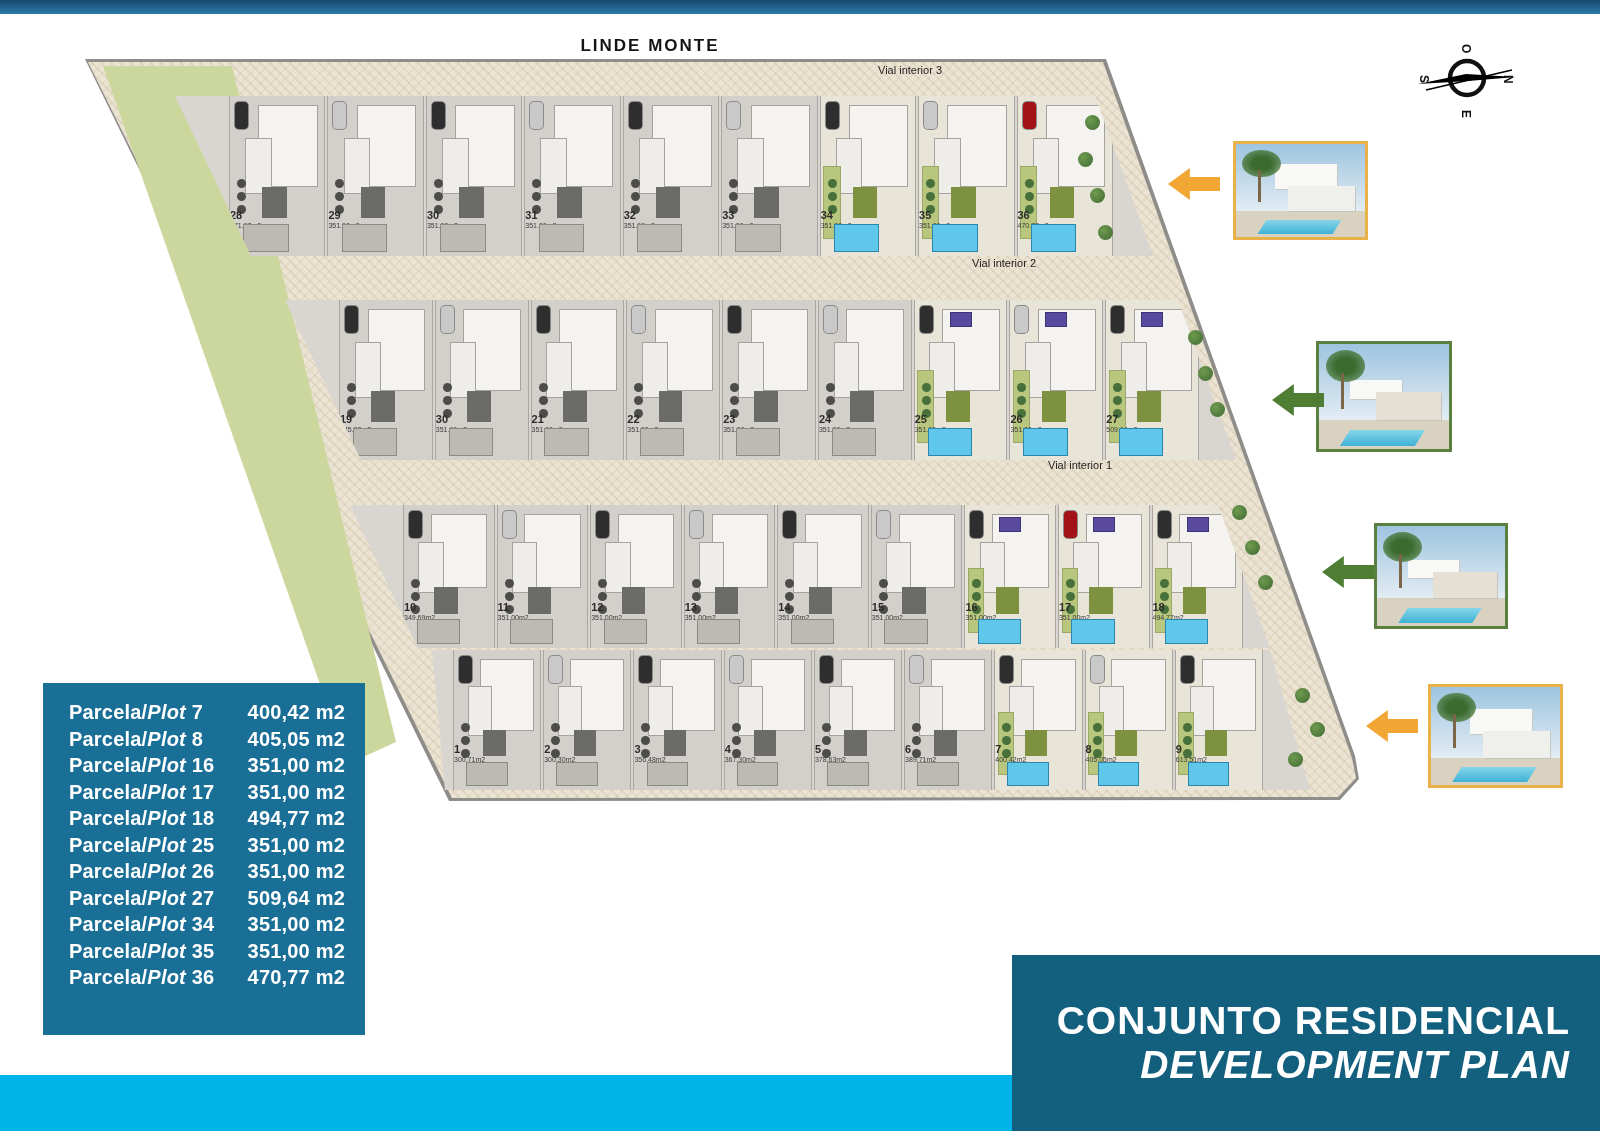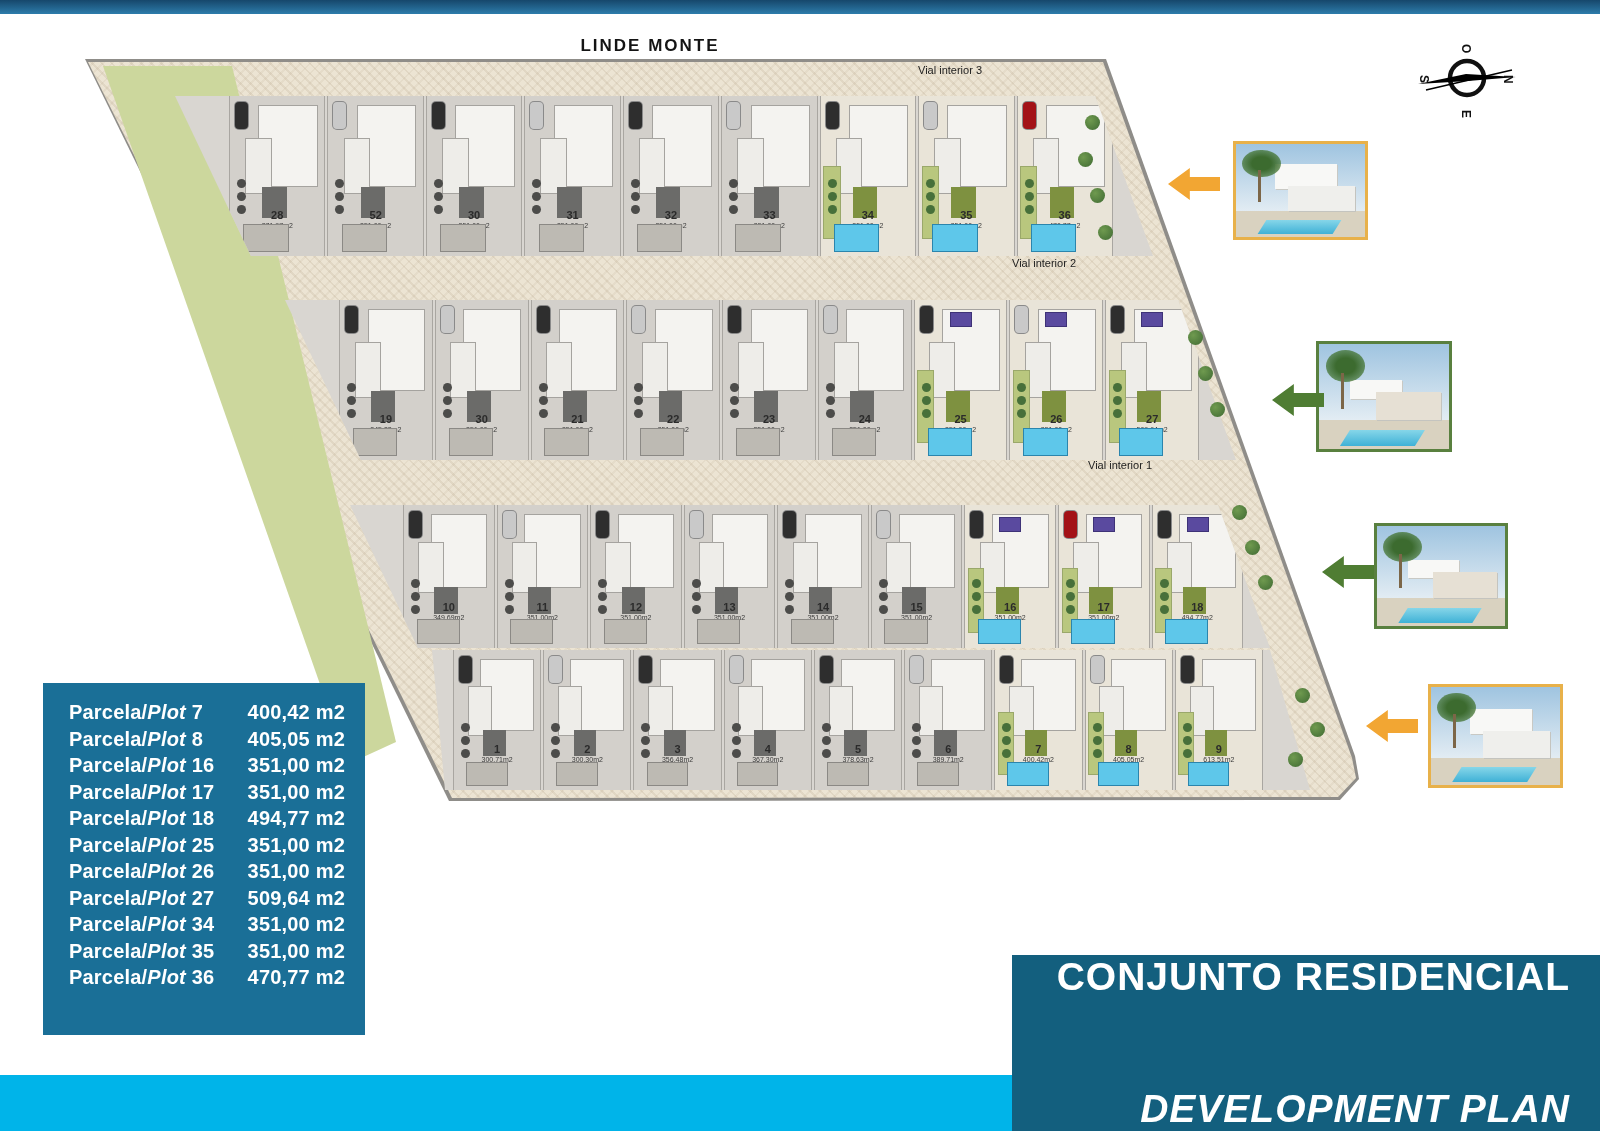--- a/index.html
+++ b/index.html
@@ -6,39 +6,39 @@
   .page{position:relative;width:1600px;height:1131px;overflow:hidden;background:#ffffff;
         font-family:"Liberation Sans", sans-serif;}
 
   
   .topbar{position:absolute;left:0;top:0;width:1600px;height:14px;
           background:linear-gradient(#16476b,#2d7cab);}
   .cyanbar{position:absolute;left:0;top:1075px;width:1013px;height:56px;background:#00b4e9;}
 
   
   .banner{position:absolute;left:1012px;top:955px;width:588px;height:176px;background:#135f7e;
-          display:flex;flex-direction:column;justify-content:space-between;align-items:flex-end;
+          display:flex;flex-direction:column;justify-content:center;align-items:flex-end;
           padding-right:30px;box-sizing:border-box;color:#fff;}
   .banner .l1{font-size:39px;font-weight:bold;letter-spacing:1px;line-height:1.12;}
   .banner .l2{font-size:39px;font-weight:bold;font-style:italic;letter-spacing:1px;line-height:1.12;}
 
   
   .site-outline{position:absolute;inset:0;background:#8f8d89;
      clip-path:polygon(85px 59px,1106px 59px,1355px 756px,1359px 779px,1340px 800px,449px 801px);}
   .site{position:absolute;inset:0;background-color:#ece4d3;
      background-image:repeating-linear-gradient(45deg,rgba(166,146,116,.16) 0 2px,transparent 2px 7px),
                       repeating-linear-gradient(-45deg,rgba(166,146,116,.10) 0 2px,transparent 2px 7px);
      clip-path:polygon(88px 62px,1103px 62px,1352px 758px,1356px 778px,1338px 797px,452px 798px);}
   .green{position:absolute;inset:0;background:#ccd79d;
      clip-path:polygon(103px 66px,232px 66px,396px 742px,348px 764px);}
 
   .title-top{position:absolute;left:520px;top:36px;width:260px;text-align:center;
      font-size:17px;font-weight:600;letter-spacing:2px;color:#141414;}
 
-  .road-label{position:absolute;font-size:11px;color:#222;white-space:nowrap;margin-left:40px;}
+  .road-label{position:absolute;font-size:11px;color:#222;white-space:nowrap;}
   .road-3{left:878px;top:64px;}
   .road-2{left:972px;top:257px;}
   .road-1{left:1048px;top:459px;}
 
   
   .band{position:absolute;display:flex;background:#d9d6d1;box-sizing:border-box;}
   .band-a{left:170px;top:96px;width:990px;height:160px;padding:0 46px 0 58px;
           clip-path:polygon(5px 0,925px 0,983px 100%,81px 100%);}
   .band-b{left:270px;top:300px;width:980px;height:160px;padding:0 50px 0 68px;
           clip-path:polygon(15px 0,908px 0,966px 100%,91px 100%);}
@@ -58,21 +58,21 @@
          background:#f4f3f0;border:1px solid #a5a39f;}
   .house2{position:absolute;top:26%;left:16%;width:26%;height:34%;
           background:#eeede9;border:1px solid #a5a39f;}
   .patio{position:absolute;top:57%;left:34%;width:26%;height:19%;background:#6b6b69;}
   .garden{position:absolute;top:57%;left:34%;width:26%;height:19%;background:#7e9140;}
   .lawn{position:absolute;left:3%;top:44%;width:16%;height:44%;background:#b9c77e;border:1px solid #9aa86a;}
   .panel{position:absolute;top:12px;left:38%;width:20px;height:13px;background:#5a4a9f;border:1px solid #3e3277;}
   .trees{position:absolute;left:7px;top:52%;width:9px;height:9px;border-radius:50%;background:#4c4c4a;
          box-shadow:0 13px 0 #4c4c4a,0 26px 0 #4c4c4a;}
   .plot.color .trees{background:#47703a;box-shadow:0 13px 0 #47703a,0 26px 0 #47703a;}
-  .plabel{position:absolute;left:0;right:0;bottom:27px;text-align:center;line-height:1.05;}
+  .plabel{position:absolute;left:0;right:0;bottom:27px;text-align:left;line-height:1.05;}
   .pnum{font-size:11px;font-weight:bold;color:#2b2b2b;}
   .parea{font-size:7px;color:#3a3a3a;}
   .pool{position:absolute;bottom:4px;left:14%;width:46%;height:16%;
         background:#bdbab3;border:1px solid #8b8985;}
   .plot.color .pool{background:#5ec7ea;border-color:#2b85ad;}
 
   .tree{position:absolute;width:15px;height:15px;border-radius:50%;
         background:radial-gradient(circle at 35% 35%,#6f9a4f,#3f6a33);}
 
   
@@ -139,21 +139,21 @@
         </div>
         <div class="pool"></div>
       </div>
       <div class="plot gray">
         <div class="car"></div>
         <div class="house"></div>
         <div class="house2"></div>
         <div class="patio"></div>
         <div class="trees"></div>
         <div class="plabel">
-          <div class="pnum">52</div>
+          <div class="pnum">29</div>
           <div class="parea">351.00m2</div>
         </div>
         <div class="pool"></div>
       </div>
       <div class="plot gray">
         <div class="car"></div>
         <div class="house"></div>
         <div class="house2"></div>
         <div class="patio"></div>
         <div class="trees"></div>

